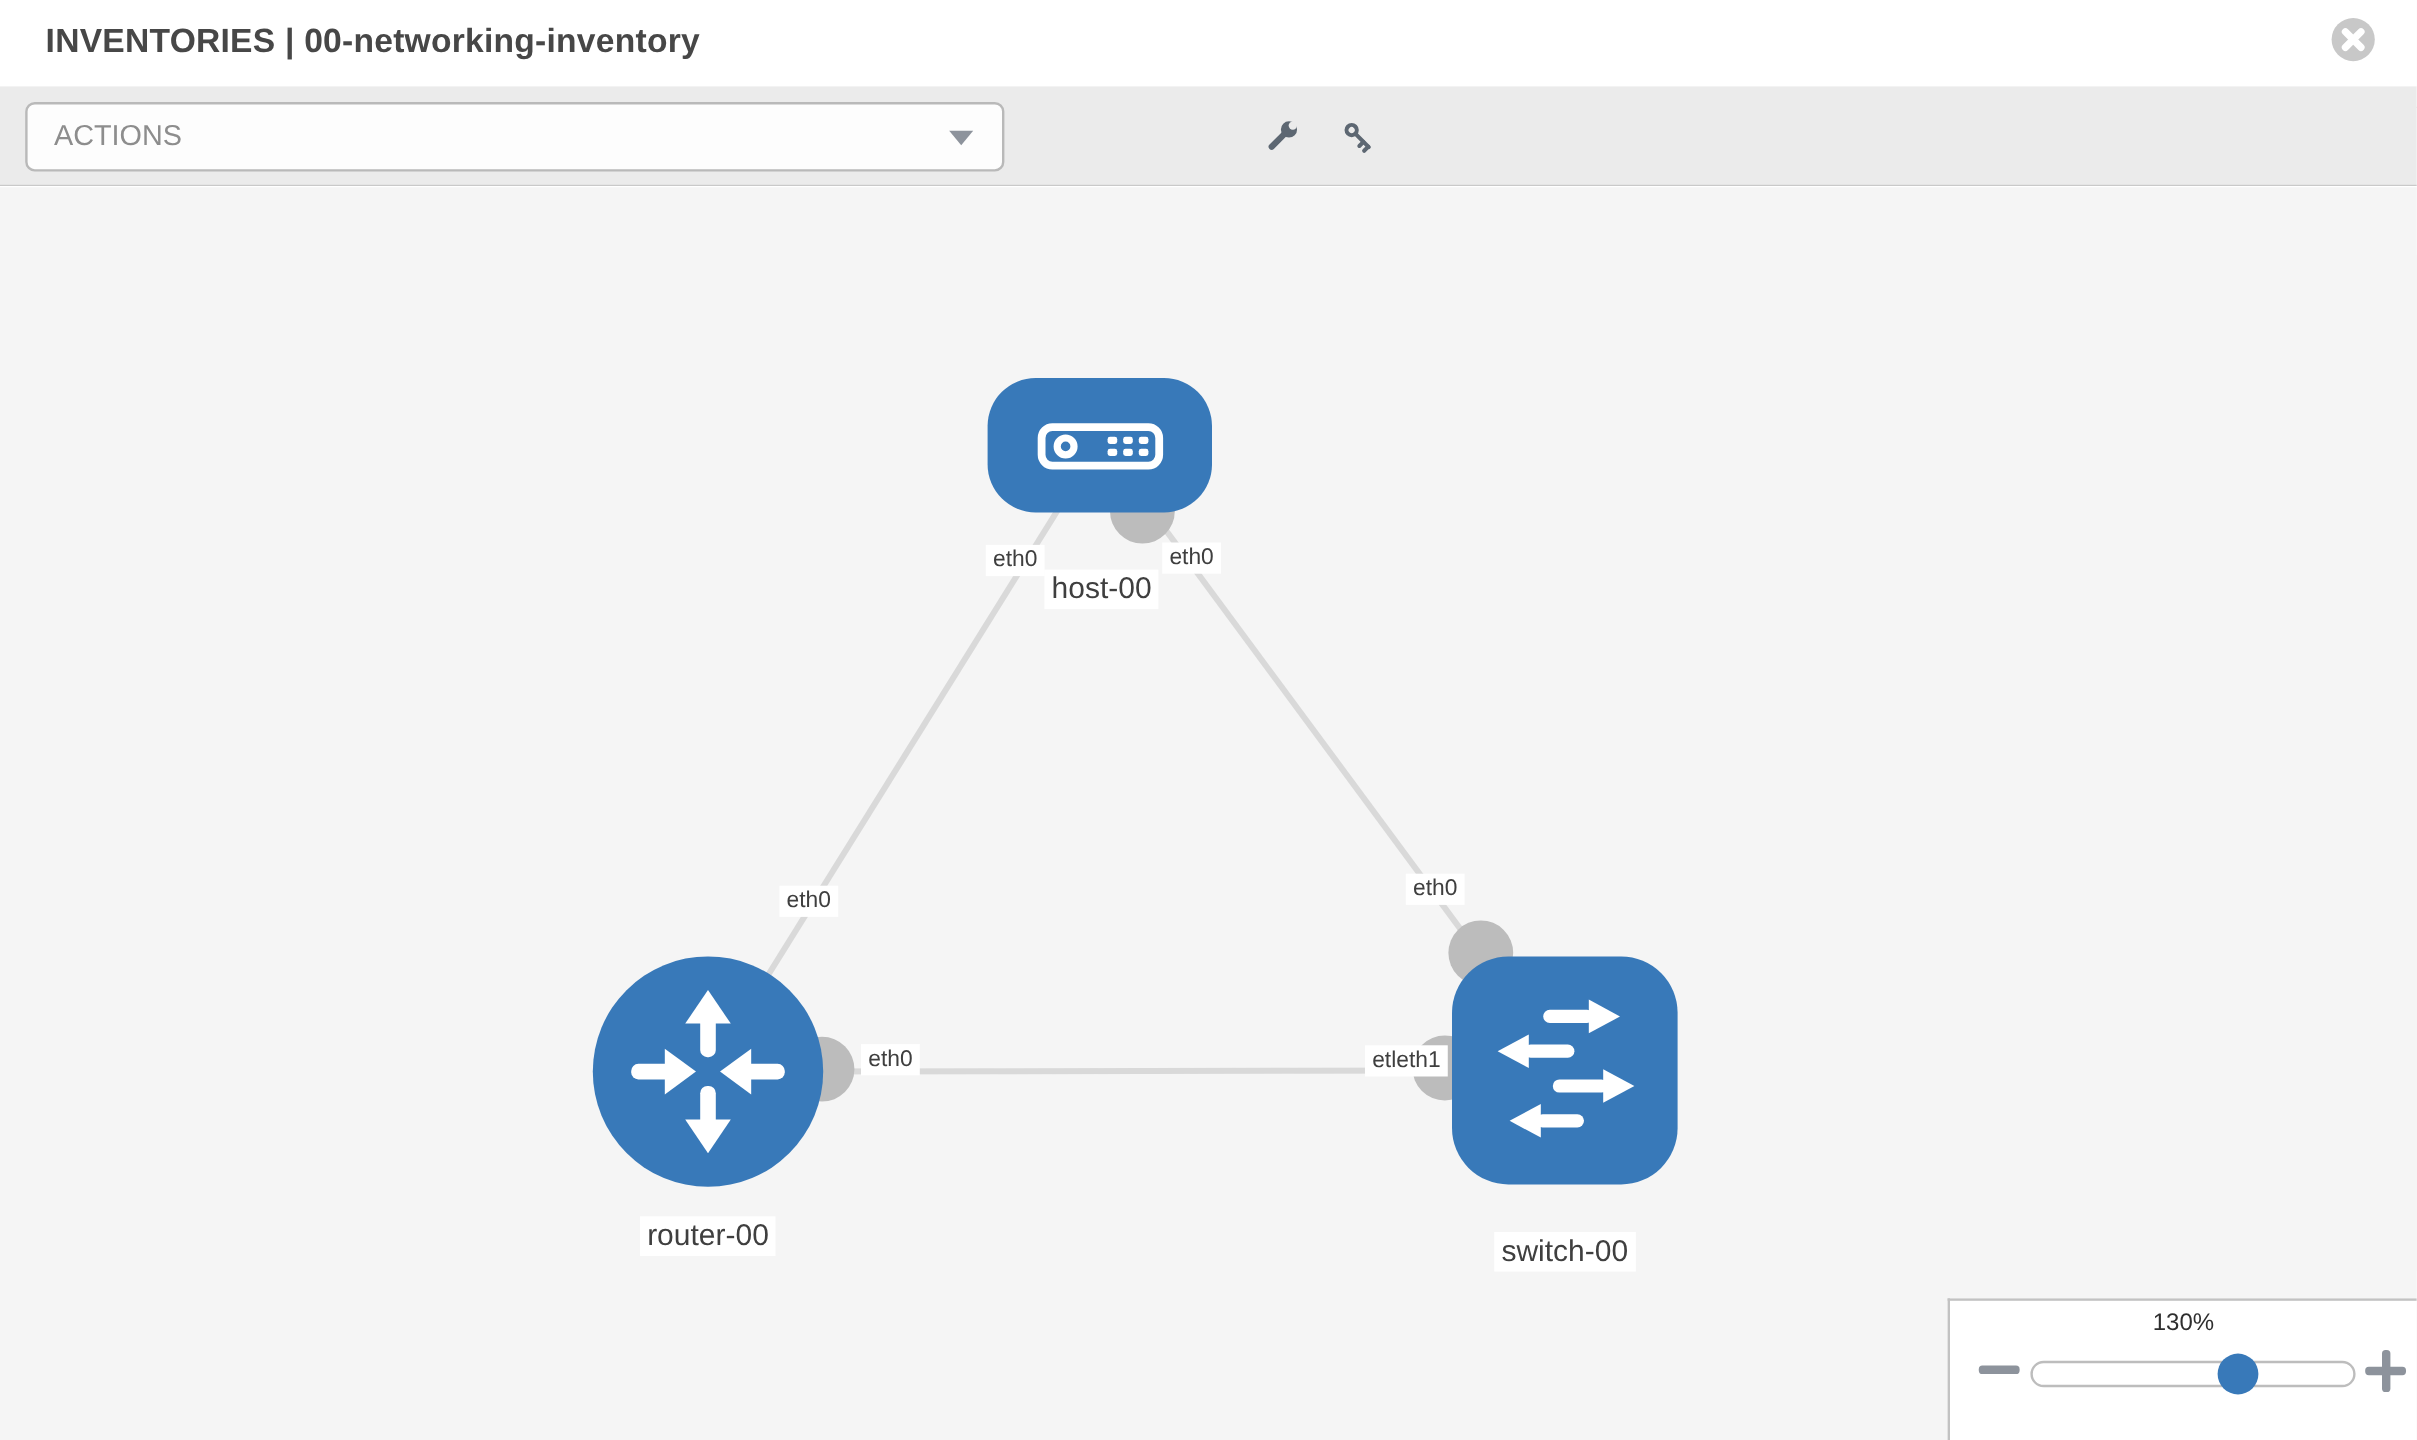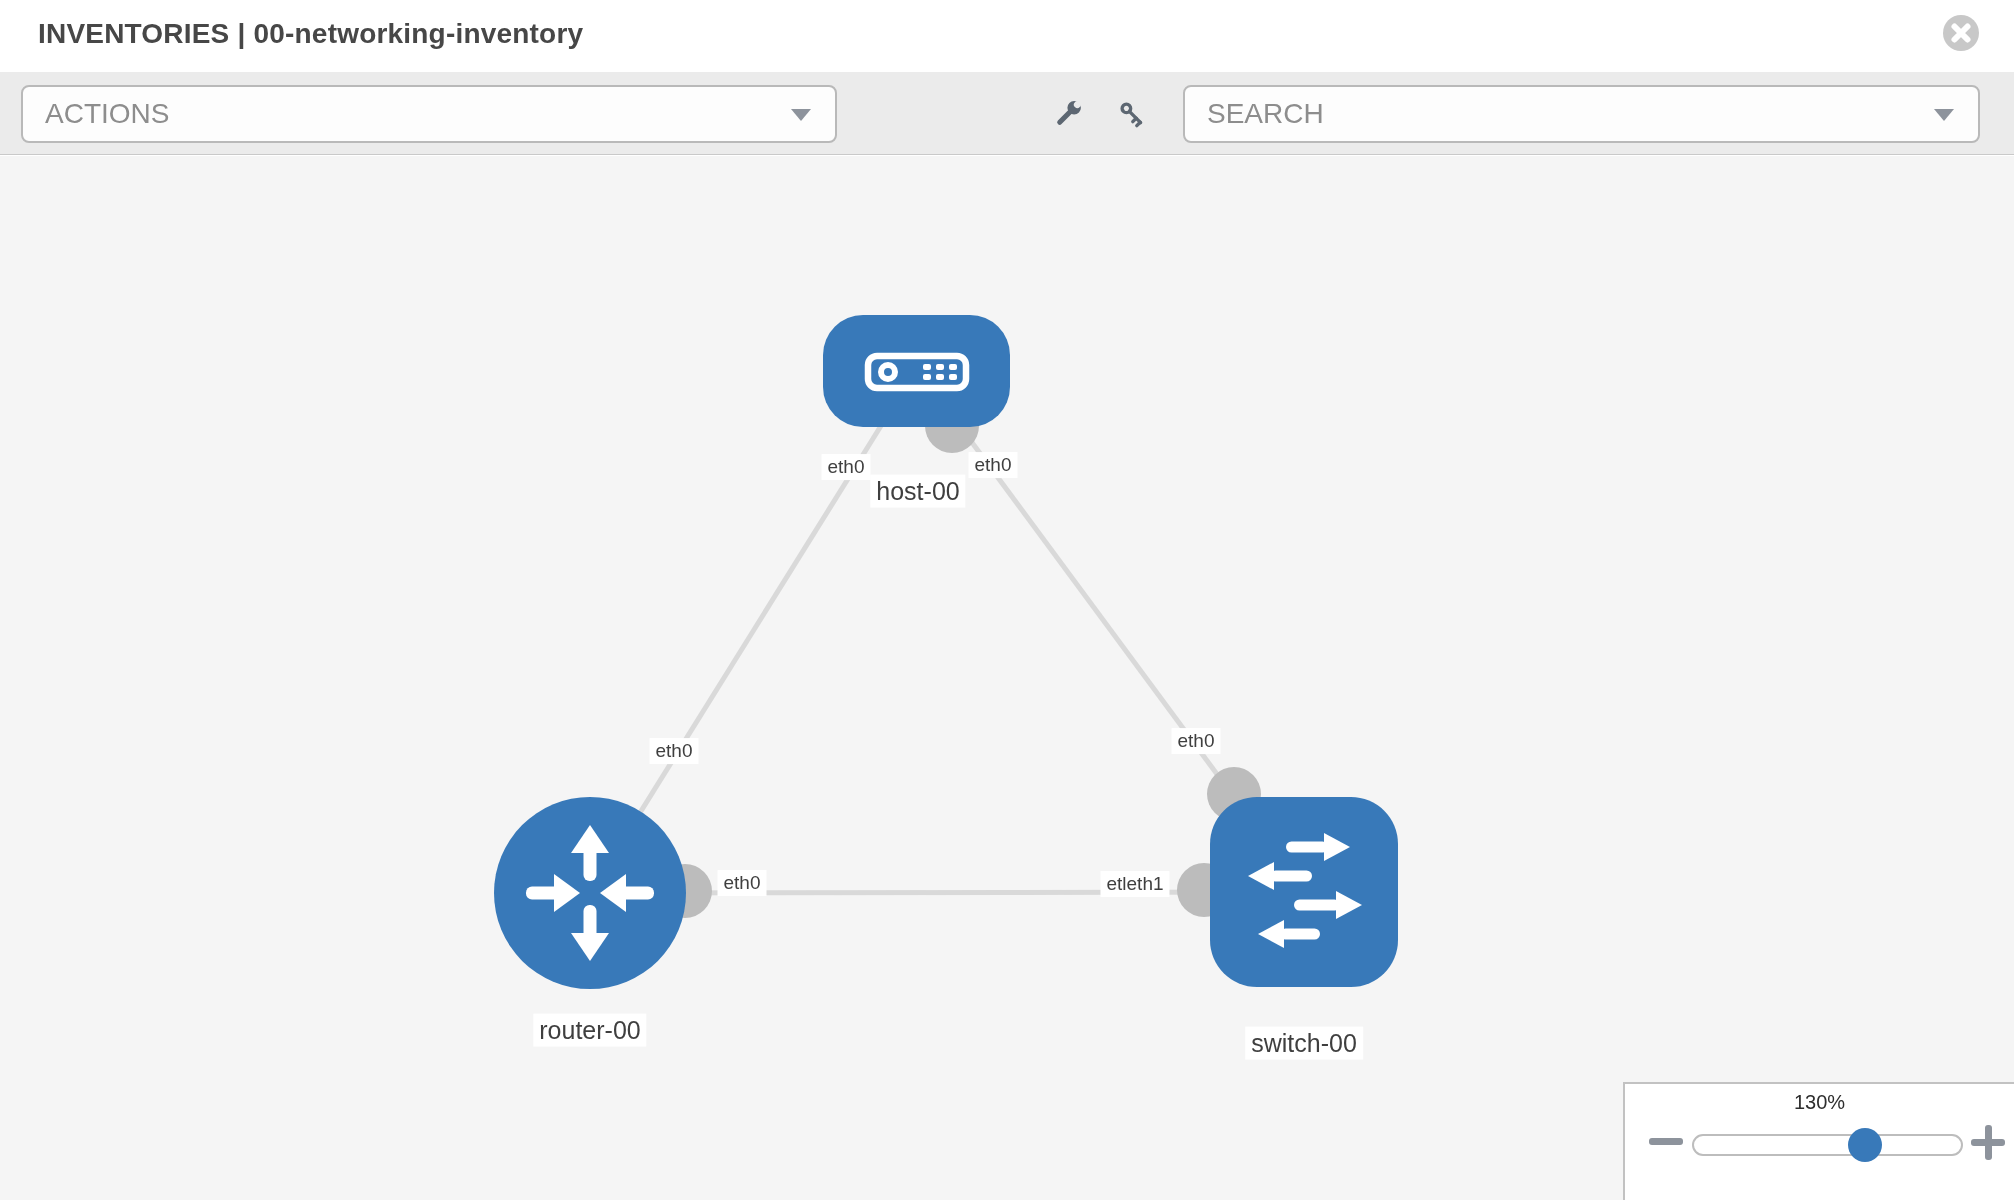--- a/index.html
+++ b/index.html
@@ -29,21 +29,21 @@
     background:#ebebeb; border-bottom:1px solid #c9c9c9; z-index:10;
   }
   .dropdown {
     position:absolute; top:13px; height:58px;
     background:#fdfdfd; border:2px solid #b9b9b9; border-radius:8px;
   }
   .dropdown.actions { left:21px; width:816px; }
   .dropdown.search  { left:1183px; width:797px; }
   .dd-label {
     position:absolute; left:22px; top:0; line-height:54px;
-    font-size:28px; color:#8d8d8d;
+    font-size:24px; color:#8d8d8d;
   }
   .caret {
     position:absolute; right:24px; top:22px; width:0; height:0;
     border-left:10px solid transparent; border-right:10px solid transparent;
     border-top:12px solid #8d939c;
   }
   .tool-icon { position:absolute; width:36px; height:36px; cursor:pointer; }
   .tool-icon.wrench { left:1050px; top:24px; }
   .tool-icon.key    { left:1116px; top:26px; }
 
@@ -129,24 +129,20 @@
     <svg width="34" height="34" viewBox="0 0 24 24">
       <g transform="rotate(-45 12 12)" stroke="#5d6772" fill="none" stroke-width="2.4" stroke-linecap="round">
         <circle cx="12" cy="5.4" r="3.0"></circle>
         <line x1="12" y1="8.6" x2="12" y2="19.6"></line>
         <line x1="12" y1="15.2" x2="8.6" y2="15.2"></line>
         <line x1="12" y1="19.2" x2="8.6" y2="19.2"></line>
       </g>
     </svg>
   </div>
 
-  <div class="dropdown search">
-    <span class="dd-label">SEARCH</span>
-    <span class="caret"></span>
-  </div>
 </div>
 
 <div class="canvas"></div>
 
 <svg class="topo" width="2014" height="1200" viewBox="0 0 2014 1200">
 
   <line x1="590" y1="893" x2="917" y2="368" stroke="#d9d9d9" stroke-width="5"></line>
   <line x1="917" y1="368" x2="1304" y2="892" stroke="#d9d9d9" stroke-width="5"></line>
   <line x1="590" y1="893" x2="1304" y2="892" stroke="#d9d9d9" stroke-width="5"></line>
 
@@ -197,21 +193,21 @@
     </g>
   </g>
 </svg>
 
 <div class="chip if-label" style="left:846px;  top:467px;">eth0</div>
 <div class="chip node-label" style="left:918px;  top:459px;margin-top:32px;">host-00</div>
 <div class="chip if-label" style="left:993px;  top:465px;">eth0</div>
 <div class="chip if-label" style="left:674px;  top:751px;">eth0</div>
 <div class="chip if-label" style="left:1196px; top:741px;">eth0</div>
 <div class="chip if-label" style="left:742px;  top:883px;">eth0</div>
-<div class="chip if-label" style="left:1135px; top:884px;">etleth1</div>
+<div class="chip if-label" style="left:1172px; top:884px;">etleth1</div>
 <div class="chip node-label" style="left:590px;  top:1030px;">router-00</div>
 <div class="chip node-label" style="left:1304px; top:1014px;margin-top:29px;">switch-00</div>
 
 <div class="zoom-panel">
   <div class="zoom-level">130%</div>
   <div class="zoom-minus">
       <span class="bar-h"></span>
     </div>
   <div class="zoom-track"></div>
   <div class="zoom-handle" style="position:absolute;"></div>

